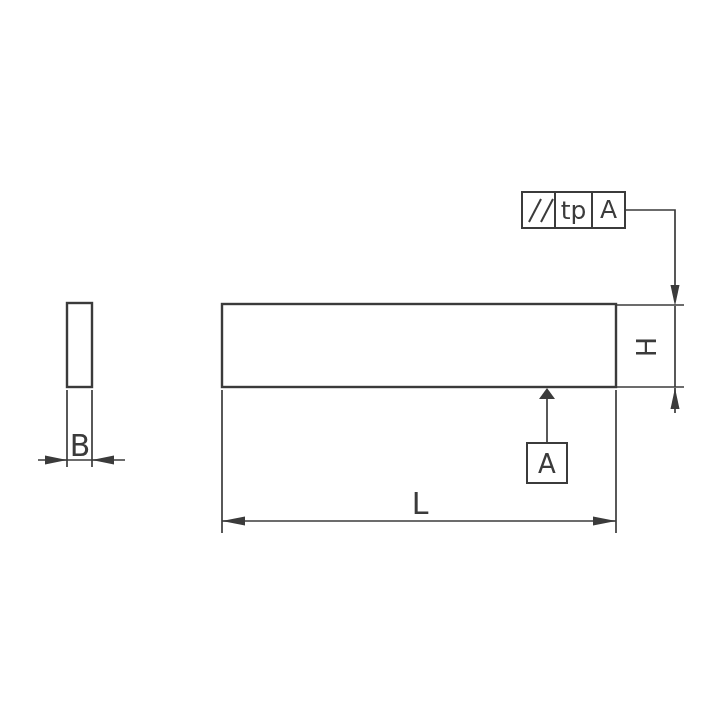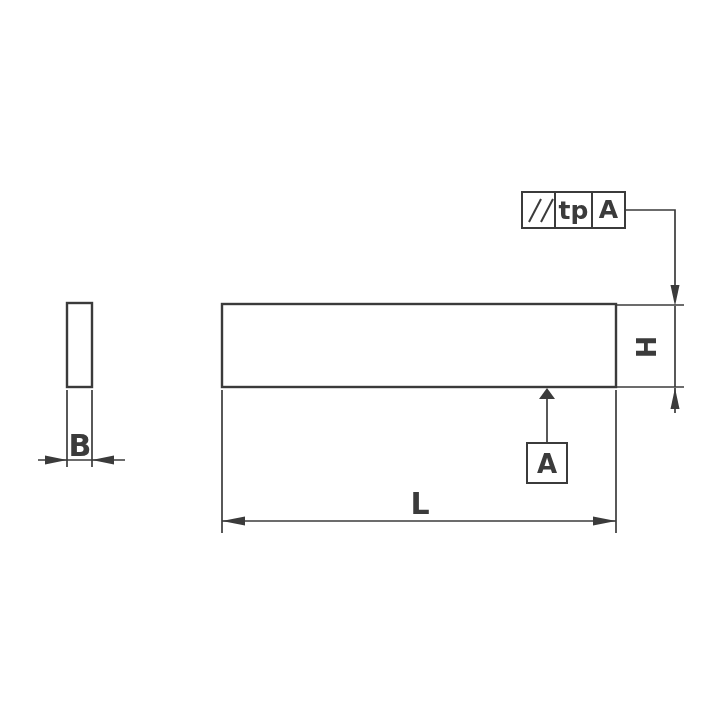--- a/index.html
+++ b/index.html
@@ -10,21 +10,20 @@
     margin: 0;
     padding: 0;
     background: var(--bg);
   }
   .stage {
     position: relative;
     width: 720px;
     height: 720px;
     background: var(--bg);
     overflow: hidden;
-    font-weight: bold;
   }
   svg { display: block; }
   .thick {
     stroke: var(--line);
     stroke-width: 2.4;
     fill: #ffffff;
   }
   .med {
     stroke: var(--line);
     stroke-width: 2;

